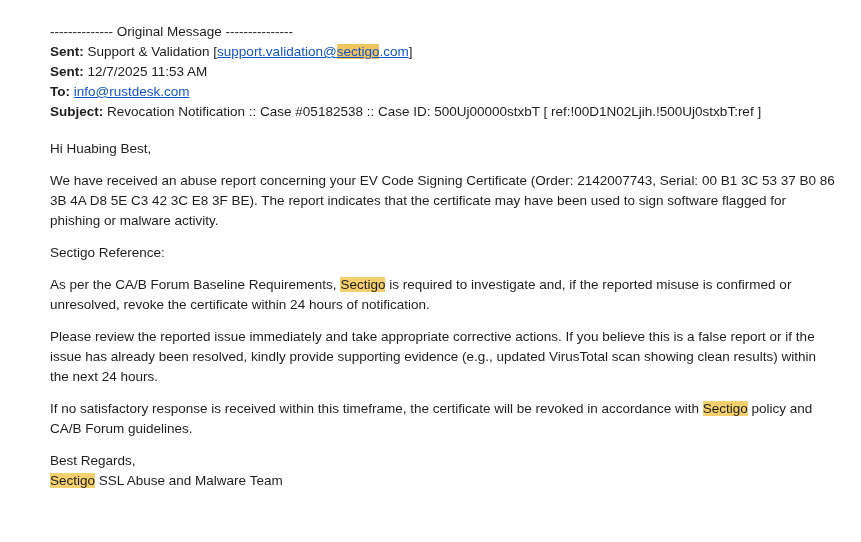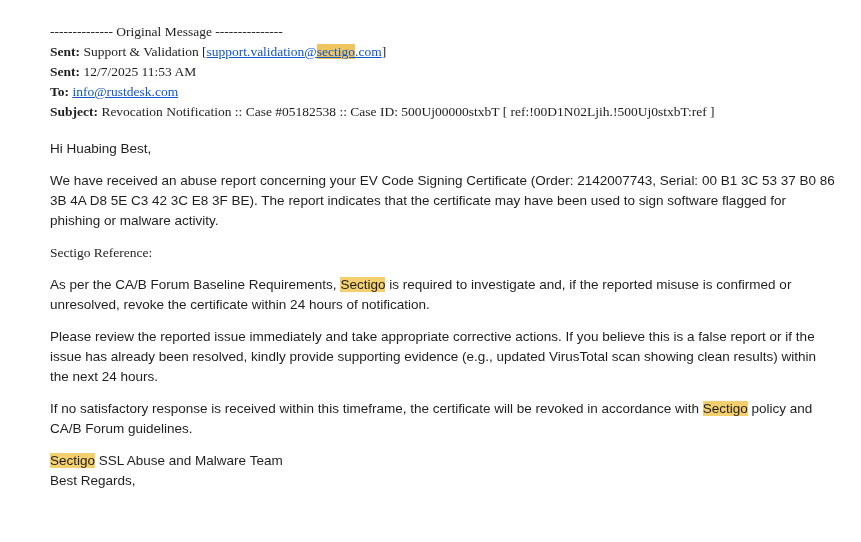--- a/index.html
+++ b/index.html
@@ -19,21 +19,21 @@
     font-family: "Liberation Sans", sans-serif;
     font-size: 13.5px;
     line-height: 20px;
     overflow: hidden;
   }
   .email {
     padding: 22px 24px 0 50px;
   }
   .hblock { margin: 0 0 17px 0; }
   .para   { margin: 0 0 12px 0; }
-  .line   { margin: 0; font-family: Liberation Serif, serif; }
+  .line   { margin: 0; }
   b.hlabel { font-weight: 700; }
   a.link {
     color: var(--link);
     text-decoration: underline;
     cursor: pointer;
     text-align: center;
   }
   mark.hl {
     background: var(--highlight);
     color: inherit;
@@ -68,17 +68,17 @@
     <span class="line" style="display:block">Sectigo Reference:</span>
   </p>
 
   <p class="para"><span>As per the CA/B Forum Baseline Requirements, </span><mark class="hl">Sectigo</mark><span> is required to investigate and, if the reported misuse is confirmed or unresolved, revoke the certificate within 24 hours of notification.</span></p>
 
   <p class="para">Please review the reported issue immediately and take appropriate corrective actions. If you believe this is a false report or if the issue has already been resolved, kindly provide supporting evidence (e.g., updated VirusTotal scan showing clean results) within the next 24 hours.</p>
 
   <p class="para"><span>If no satisfactory response is received within this timeframe, the certificate will be revoked in accordance with </span><mark class="hl">Sectigo</mark><span> policy and CA/B Forum guidelines.</span></p>
 
   <p class="para">
+    <span style="display:block">Best Regards,</span>
     <span style="display:block"><mark class="hl">Sectigo</mark><span> SSL Abuse and Malware Team</span></span>
-    <span style="display:block">Best Regards,</span>
   </p>
 
 </div>
 
 </body></html>

